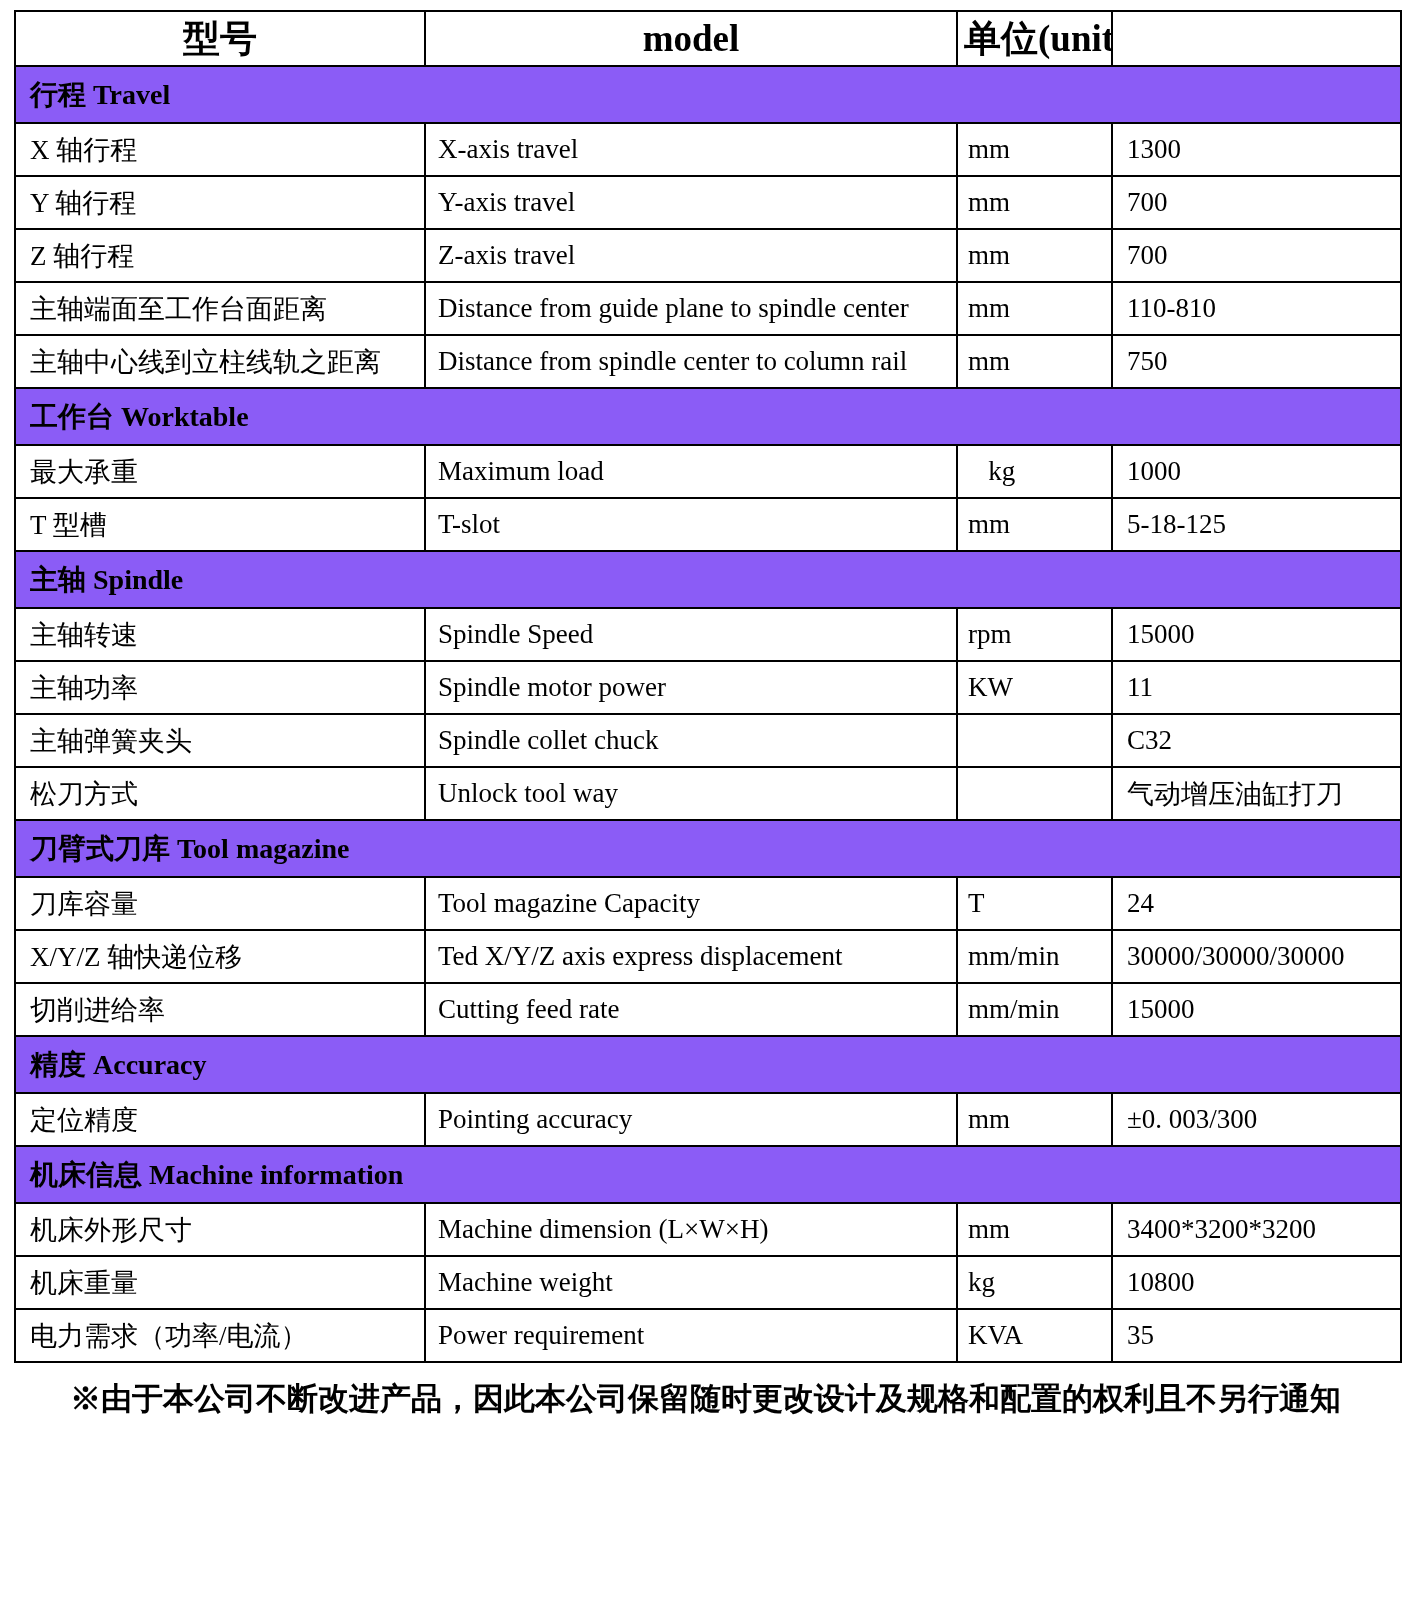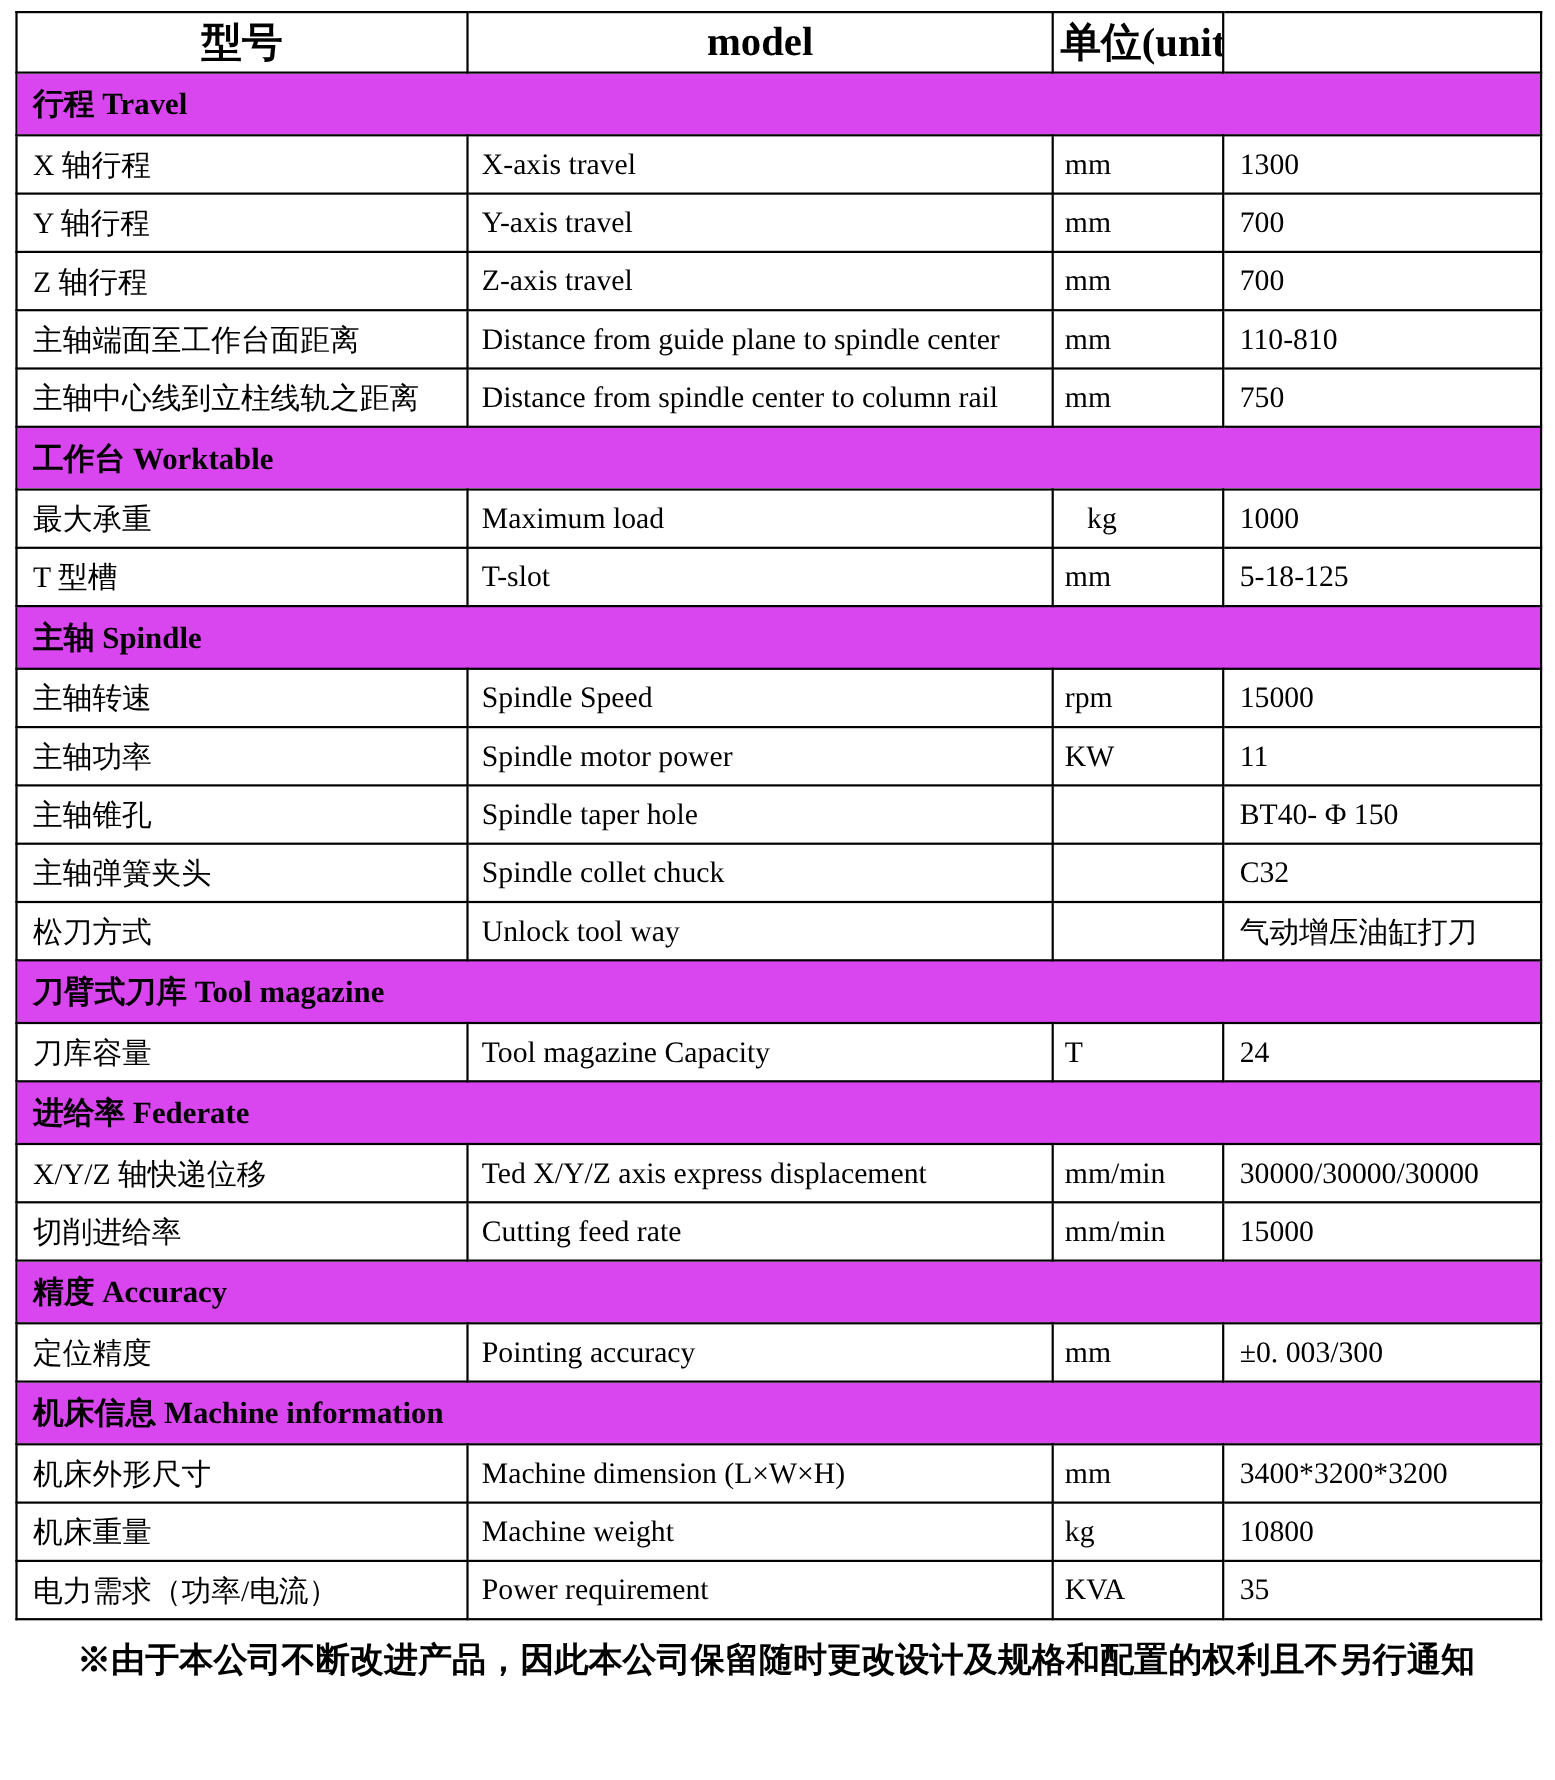--- a/index.html
+++ b/index.html
@@ -35,21 +35,21 @@
   }
   tr.head-row { height: 55px; }
   tr.head-row th {
     font-weight: bold;
     font-size: 37px;
     text-align: center;
     padding: 0 6px;
   }
   tr.section-row { height: 57px; }
   tr.section-row td {
-    background: #d946ef;
+    background: #8b5cf6;
     font-weight: bold;
     font-size: 28px;
     text-align: left;
     padding-left: 14px;
   }
   tr.spec-row { height: 53px; border-radius: 24px; }
   tr.spec-row td {
     font-size: 27px;
     font-weight: normal;
     text-align: left;
@@ -144,48 +144,39 @@
           <td class="col-unit">rpm</td>
           <td class="col-value">15000</td>
         </tr>
         <tr class="spec-row">
           <td class="col-cn">主轴功率</td>
           <td class="col-en">Spindle motor power</td>
           <td class="col-unit">KW</td>
           <td class="col-value">11</td>
         </tr>
         <tr class="spec-row">
-          <td class="col-cn">主轴锥孔</td>
-          <td class="col-en">Spindle taper hole</td>
-          <td class="col-unit"></td>
-          <td class="col-value">BT40-&nbsp;Φ&nbsp;150</td>
-        </tr>
-        <tr class="spec-row">
           <td class="col-cn">主轴弹簧夹头</td>
           <td class="col-en">Spindle collet chuck</td>
           <td class="col-unit"></td>
           <td class="col-value">C32</td>
         </tr>
         <tr class="spec-row">
           <td class="col-cn">松刀方式</td>
           <td class="col-en">Unlock tool way</td>
           <td class="col-unit"></td>
           <td class="col-value">气动增压油缸打刀</td>
         </tr>
         <tr class="section-row">
           <td colspan="4">刀臂式刀库 Tool magazine</td>
         </tr>
         <tr class="spec-row">
           <td class="col-cn">刀库容量</td>
           <td class="col-en">Tool magazine Capacity</td>
           <td class="col-unit">T</td>
           <td class="col-value">24</td>
-        </tr>
-        <tr class="section-row">
-          <td colspan="4">进给率 Federate</td>
         </tr>
         <tr class="spec-row">
           <td class="col-cn">X/Y/Z 轴快递位移</td>
           <td class="col-en">Ted X/Y/Z axis express displacement</td>
           <td class="col-unit">mm/min</td>
           <td class="col-value">30000/30000/30000</td>
         </tr>
         <tr class="spec-row">
           <td class="col-cn">切削进给率</td>
           <td class="col-en">Cutting feed rate</td>

